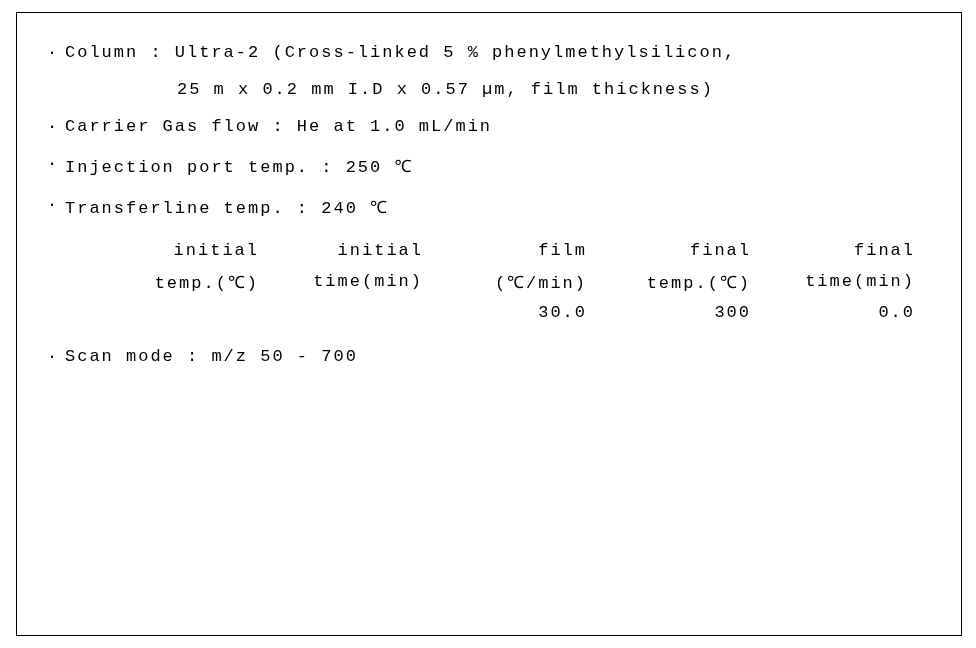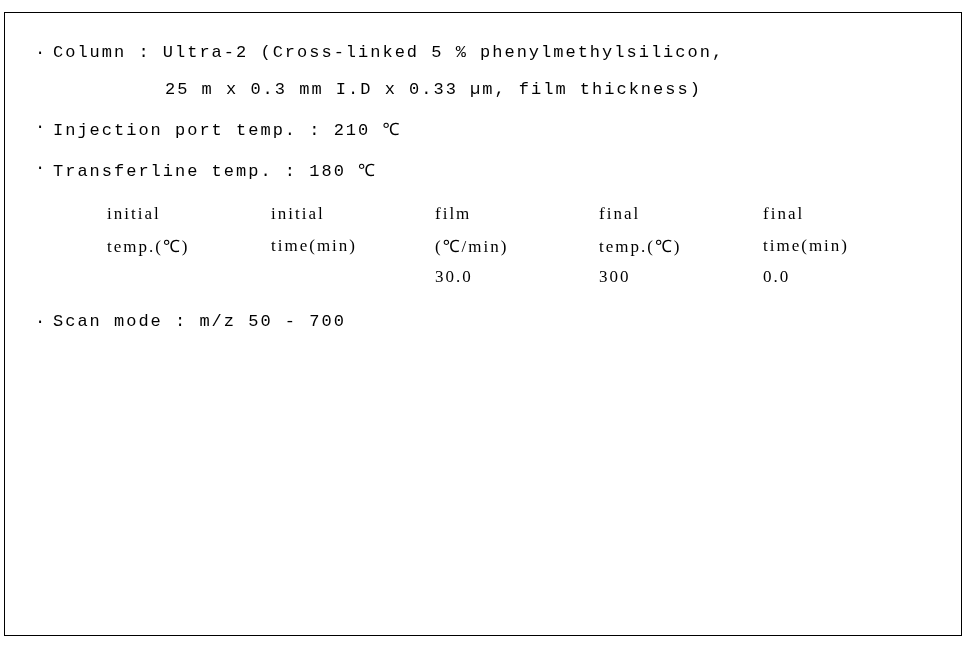--- a/index.html
+++ b/index.html
@@ -8,21 +8,21 @@
     background: #fff;
     font-family: "Courier New", monospace;
     font-size: 17px;
     letter-spacing: 2px;
     color: #000;
   }
   .page {
     width: 976px;
     height: 648px;
     box-sizing: border-box;
-    padding: 12px 14px 12px 4px;
+    padding: 12px 14px 12px 16px;
   }
   .panel {
     border: 1px solid #000;
     width: 100%;
     height: 100%;
     box-sizing: border-box;
     padding: 30px 30px 30px 30px;
   }
   .line {
     margin: 0 0 18px 0;
@@ -37,46 +37,47 @@
     display: inline-block;
     width: 18px;
     vertical-align: top;
   }
   table.oven {
     border-collapse: collapse;
     margin-left: 60px;
     margin-bottom: 14px;
   }
   table.oven td {
-    text-align: left;
+    text-align: right;
     padding: 5px 12px;
     min-width: 140px;
     white-space: pre;
-    font-family: Liberation Serif, serif;
+    font-family: Liberation Mono, monospace;
     letter-spacing: 2px;
   }
   .gap {
     height: 6px;
   }
 </style>
 </head>
 <body>
 
 <div class="page">
   <div class="panel">
 
     <p class="line"><span class="bullet">·</span><span>Column : Ultra-2 (Cross-linked 5 % phenylmethylsilicon,</span></p>
 
-    <p class="line-indent"><span>25 m x 0.3 mm I.D x 0.33 µm, film thickness)</span></p>
+    <p class="line-indent"><span>25 m x 0.2 mm I.D x 0.57 µm, film thickness)</span></p>
+
+    <p class="line"><span class="bullet">·</span><span>Carrier Gas flow : He at 1.0 mL/min</span></p>
 
 
+    <p class="line"><span class="bullet">·</span><span>Injection port temp. : 250 ℃</span></p>
 
-    <p class="line"><span class="bullet">·</span><span>Injection port temp. : 210 ℃</span></p>
-
-    <p class="line"><span class="bullet">·</span><span>Transferline temp. : 180 ℃</span></p>
+    <p class="line"><span class="bullet">·</span><span>Transferline temp. : 240 ℃</span></p>
 
 
     <table class="oven">
       <tbody>
           <tr>
         <td>initial</td>
         <td>initial</td>
         <td>film</td>
         <td>final</td>
         <td>final</td>

